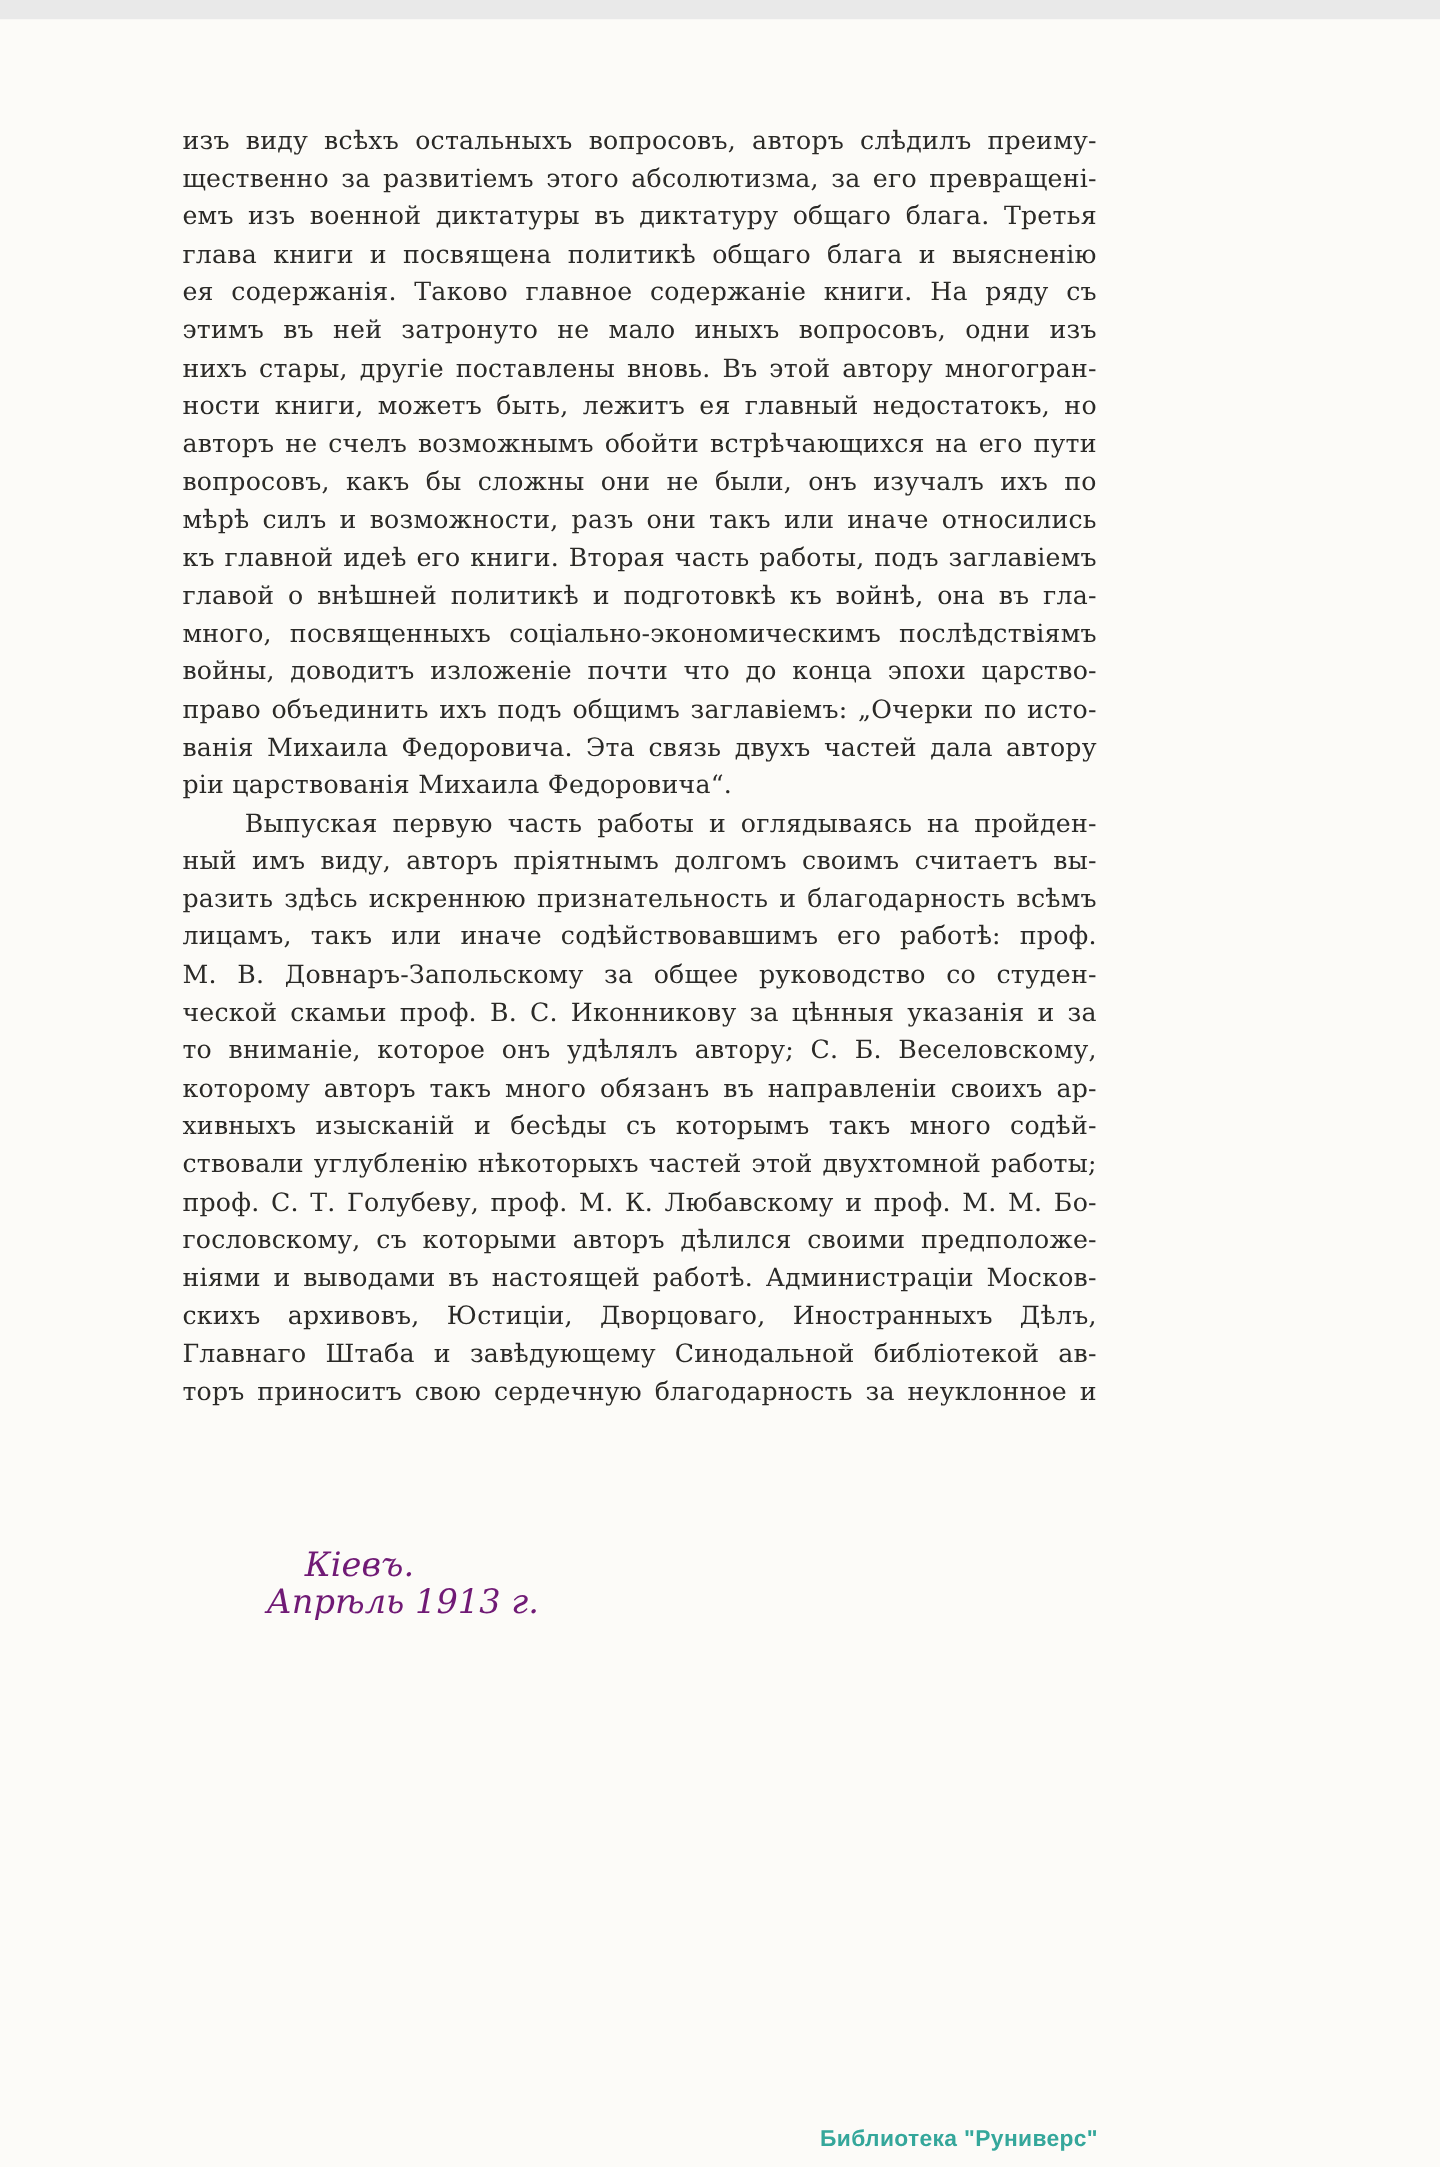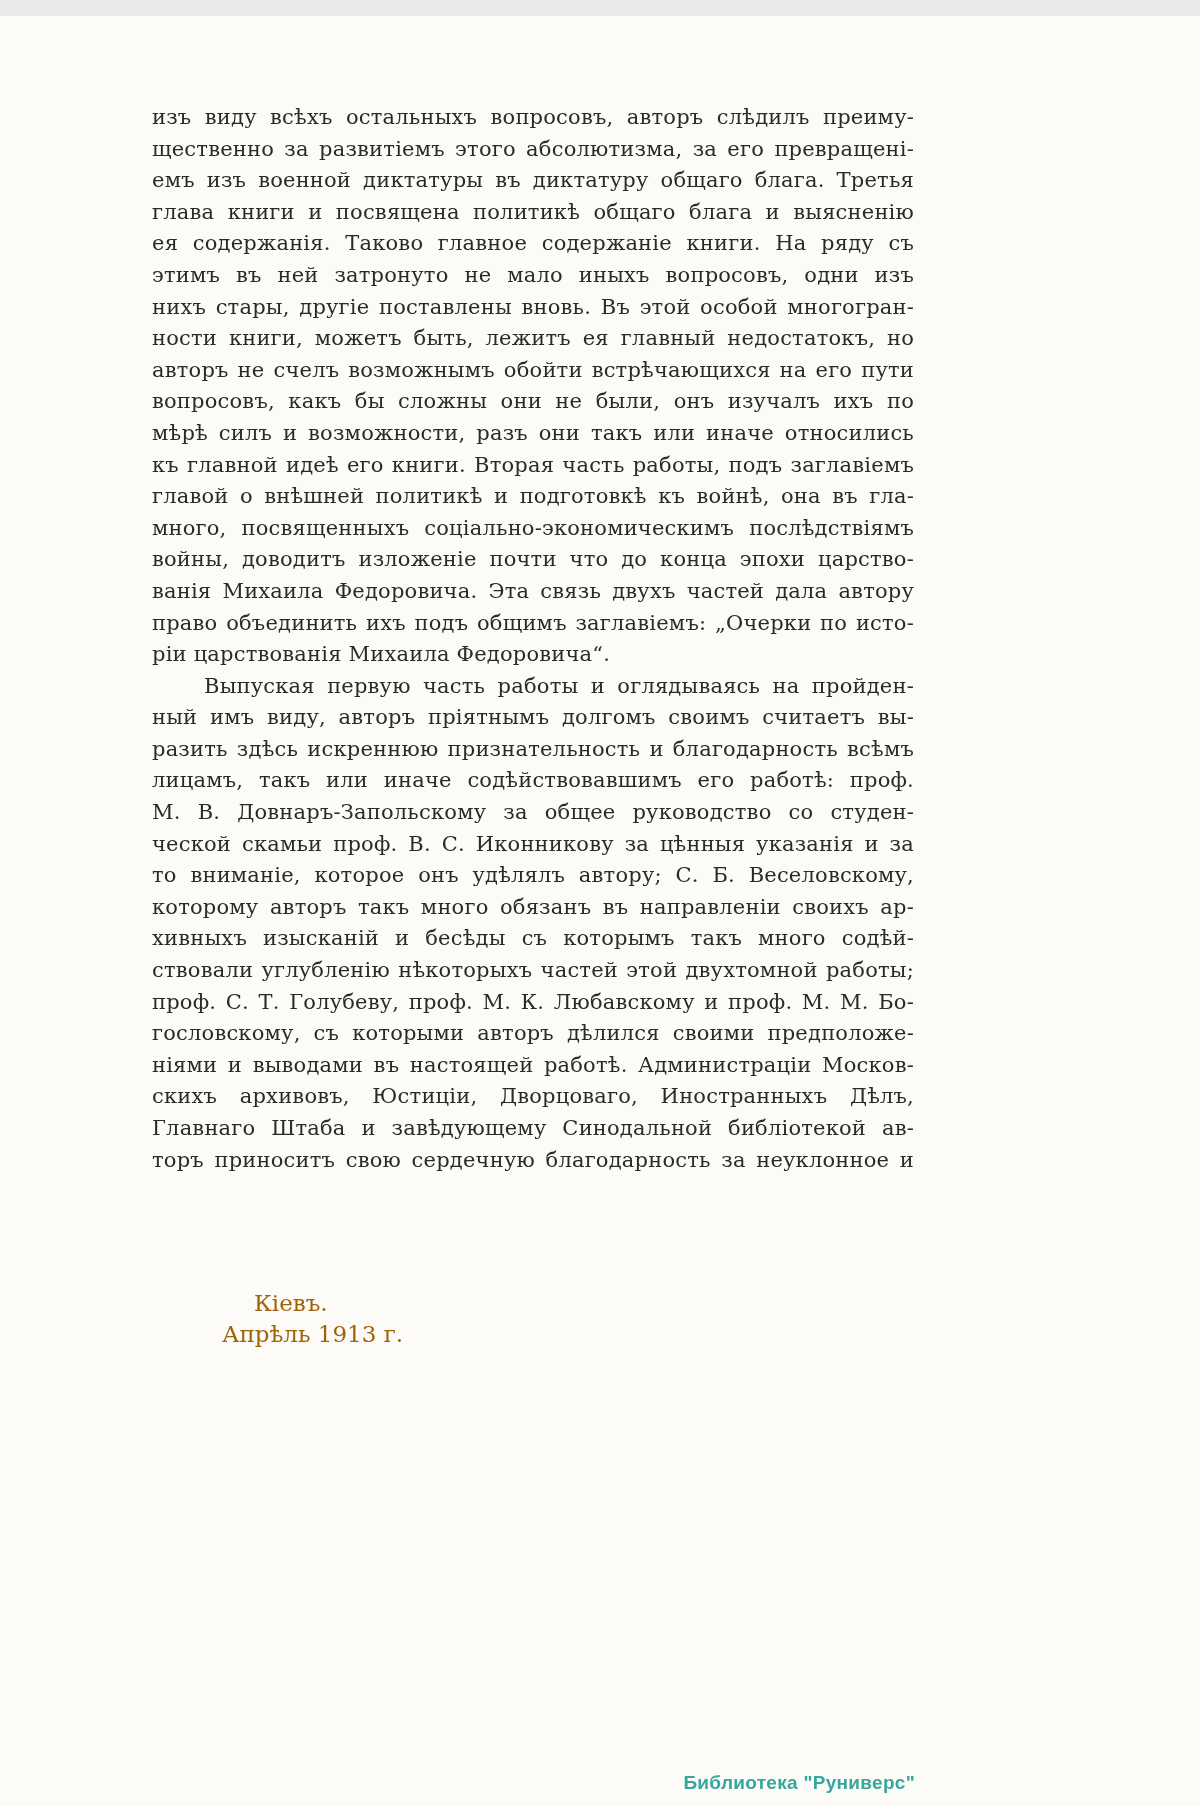--- a/index.html
+++ b/index.html
@@ -37,23 +37,24 @@
   .line.last {
     text-align-last: left;
   }
   .line.indent {
     text-indent: 52px;
   }
   .colophon {
     position: absolute;
     left: 222px;
     top: 1272px;
-    font-size: 23px;
+    font-size: 28px;
+    font-style: italic;
     line-height: 31px;
-    color: #a16207;
+    color: #701a75;
   }
   .colophon .place {
     margin-left: 32px;
   }
   .watermark {
     position: absolute;
     right: 285px;
     top: 1756px;
     font-family: "Liberation Sans", "DejaVu Sans", sans-serif;
     font-weight: bold;
@@ -70,31 +71,31 @@
 
   <div class="text-block">
 
   <div class="paragraph">
         <div class="line">изъ виду всѣхъ остальныхъ вопросовъ, авторъ слѣдилъ преиму-</div>
         <div class="line">щественно за развитіемъ этого абсолютизма, за его превращені-</div>
         <div class="line">емъ изъ военной диктатуры въ диктатуру общаго блага. Третья</div>
         <div class="line">глава книги и посвящена политикѣ общаго блага и выясненію</div>
         <div class="line">ея содержанія. Таково главное содержаніе книги. На ряду съ</div>
         <div class="line">этимъ въ ней затронуто не мало иныхъ вопросовъ, одни изъ</div>
-        <div class="line">нихъ стары, другіе поставлены вновь. Въ этой особой многогран-</div>
+        <div class="line">нихъ стары, другіе поставлены вновь. Въ этой автору многогран-</div>
         <div class="line">ности книги, можетъ быть, лежитъ ея главный недостатокъ, но</div>
         <div class="line">авторъ не счелъ возможнымъ обойти встрѣчающихся на его пути</div>
         <div class="line">вопросовъ, какъ бы сложны они не были, онъ изучалъ ихъ по</div>
         <div class="line">мѣрѣ силъ и возможности, разъ они такъ или иначе относились</div>
         <div class="line">къ главной идеѣ его книги. Вторая часть работы, подъ заглавіемъ</div>
         <div class="line">главой о внѣшней политикѣ и подготовкѣ къ войнѣ, она въ гла-</div>
         <div class="line">много, посвященныхъ соціально-экономическимъ послѣдствіямъ</div>
         <div class="line">войны, доводитъ изложеніе почти что до конца эпохи царство-</div>
+        <div class="line">право объединить ихъ подъ общимъ заглавіемъ: „Очерки по исто-</div>
         <div class="line">ванія Михаила Федоровича. Эта связь двухъ частей дала автору</div>
-        <div class="line">право объединить ихъ подъ общимъ заглавіемъ: „Очерки по исто-</div>
         <div class="line last">ріи царствованія Михаила Федоровича“.</div>
       </div>
       <div class="paragraph">
         <div class="line indent">Выпуская первую часть работы и оглядываясь на пройден-</div>
         <div class="line">ный имъ виду, авторъ пріятнымъ долгомъ своимъ считаетъ вы-</div>
         <div class="line">разить здѣсь искреннюю признательность и благодарность всѣмъ</div>
         <div class="line">лицамъ, такъ или иначе содѣйствовавшимъ его работѣ: проф.</div>
         <div class="line">М. В. Довнаръ-Запольскому за общее руководство со студен-</div>
         <div class="line">ческой скамьи проф. В. С. Иконникову за цѣнныя указанія и за</div>
         <div class="line">то вниманіе, которое онъ удѣлялъ автору; С. Б. Веселовскому,</div>

